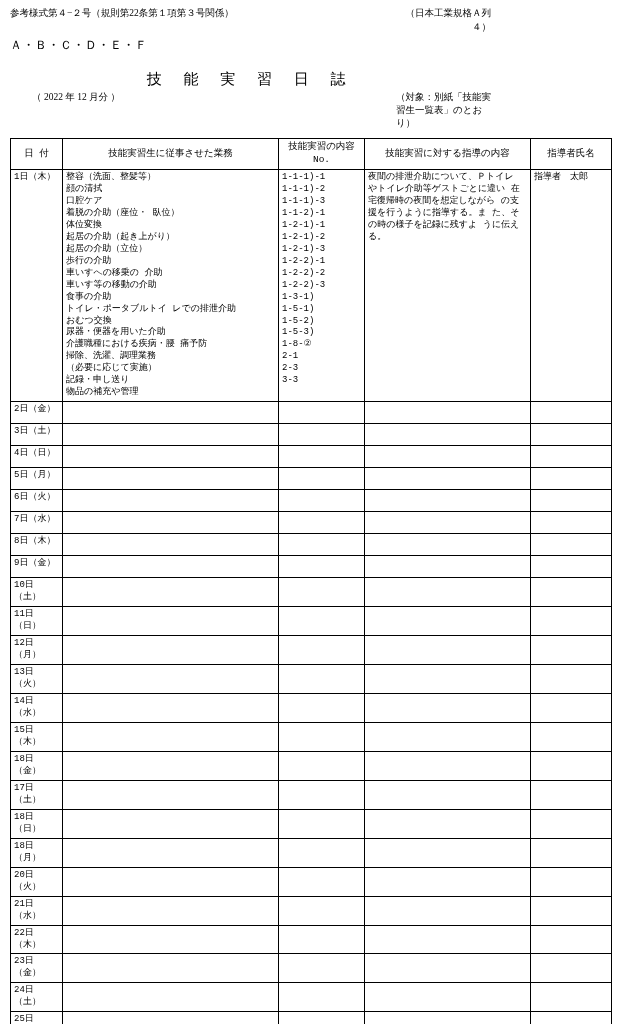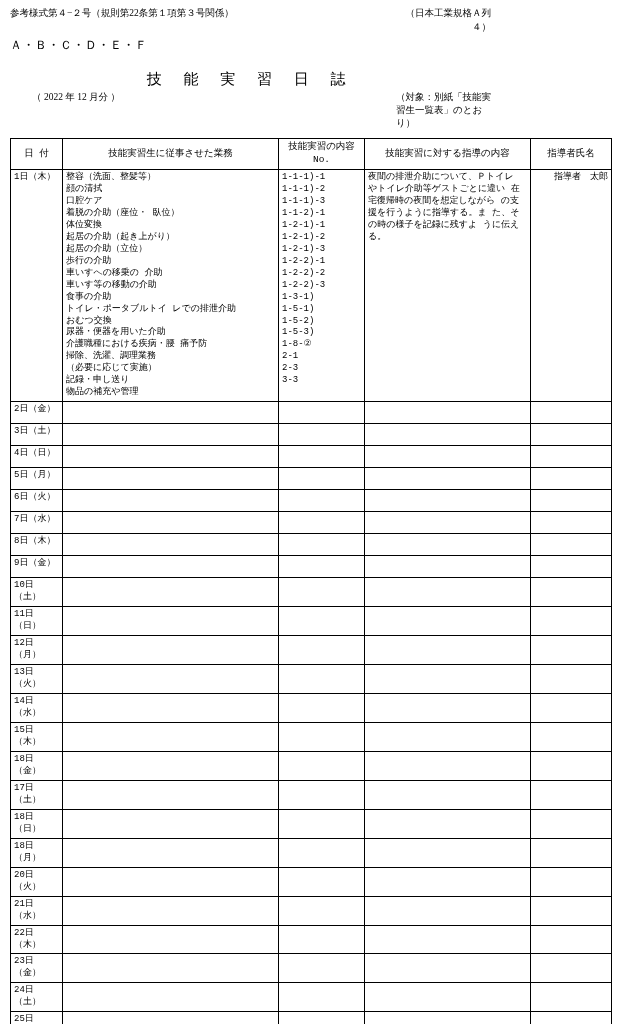--- a/index.html
+++ b/index.html
@@ -107,21 +107,21 @@
     white-space: pre-line;
     line-height: 1.335;
     font-size: 8.6px;
   }
   .guide-text {
     line-height: 1.45;
     font-size: 8.8px;
     padding-top: 1px;
   }
   .sup-cell {
-    text-align: right;
+    text-align: left;
     vertical-align: middle;
     font-size: 9.5px;
   }
   .notes {
     margin-top: 8px;
     font-size: 9.5px;
     line-height: 1.6;
   }
   .notes .note-title { margin-bottom: 4px; }
 </style>

